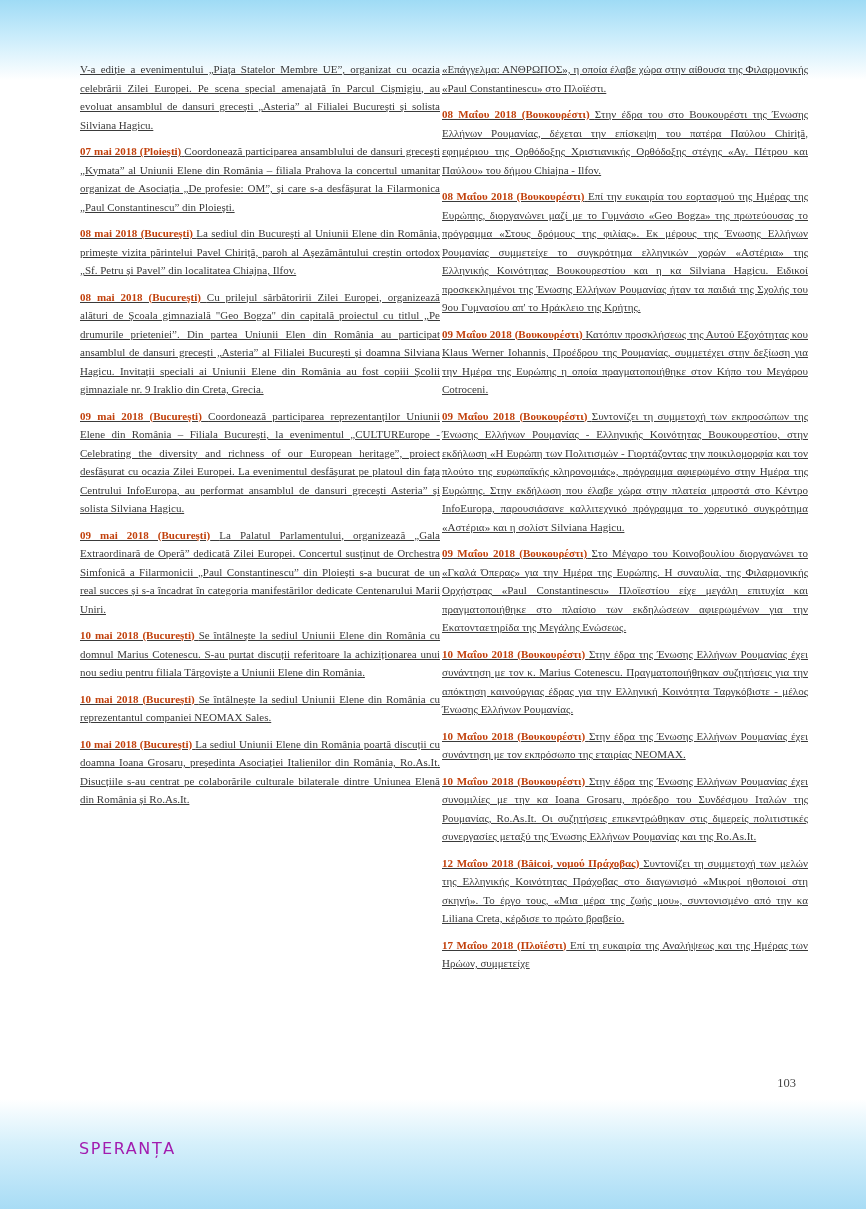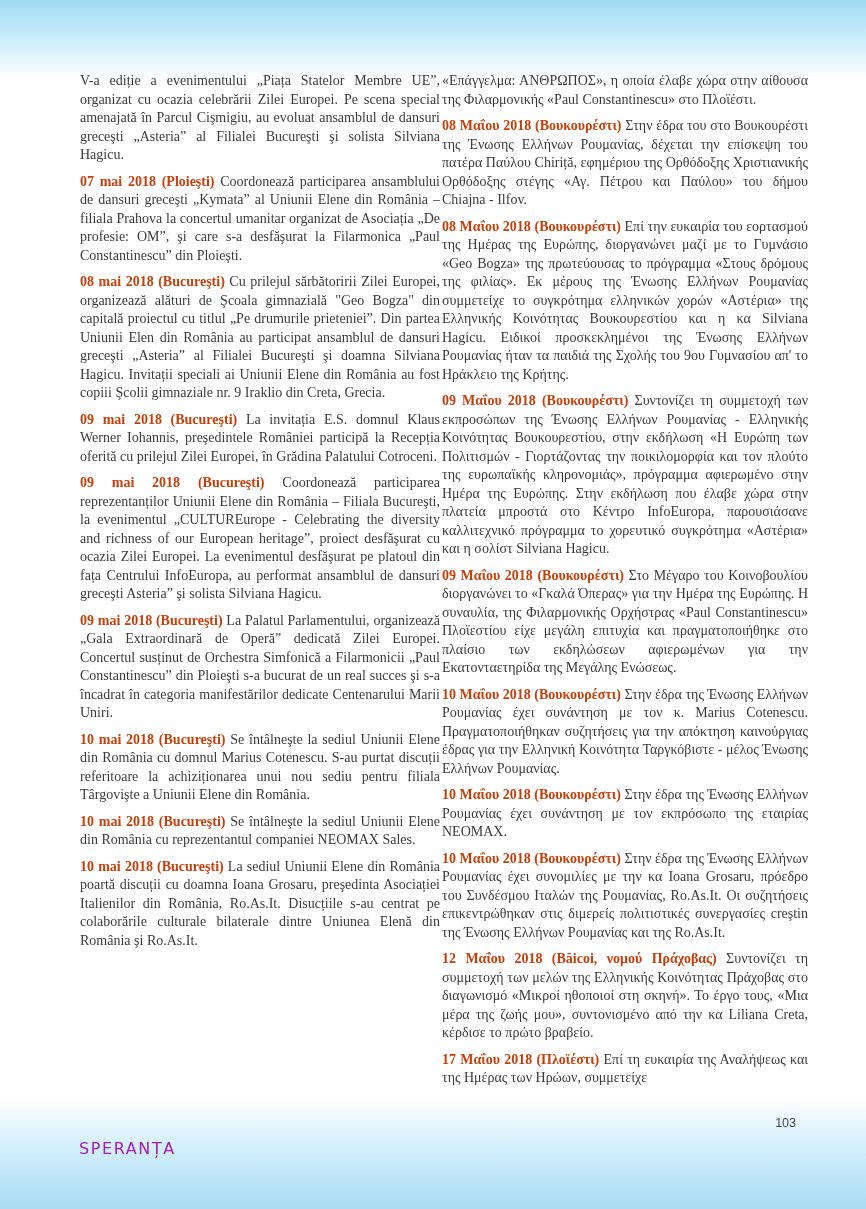--- a/index.html
+++ b/index.html
@@ -15,66 +15,68 @@
     .top-band {
       position: absolute; left: 0; top: 0; width: 866px; height: 80px;
       background: linear-gradient(to bottom, #9fdbf5 0%, #c9ecfb 45%, #ffffff 100%);
     }
     .bottom-band {
       position: absolute; left: 0; bottom: 0; width: 866px; height: 110px;
       background: linear-gradient(to bottom, #ffffff 0%, #d6f0fb 40%, #a8dcf5 100%);
     }
     .column {
       position: absolute;
-      top: 72px;
+      top: 60px;
       width: 360px;
       font-family: "Liberation Serif", "DejaVu Serif", serif;
-      font-size: 14px;
+      font-size: 11px;
       line-height: 18.5px;
       text-align: justify;
+      text-decoration: underline;
     }
     .col-left { left: 80px; }
     .col-right { left: 442px; width: 366px; }
     .entry { margin: 0 0 8px 0; }
     .entry b { font-weight: bold; color: #c2410c; }
     .footer-left {
       position: absolute; left: 79px; top: 1139px;
       font-family: "DejaVu Sans", "Liberation Sans", sans-serif;
       font-size: 16px; letter-spacing: 1.6px; color: #a21caf;
     }
     .footer-right {
-      position: absolute; right: 70px; top: 1116px;
-      font-family: Liberation Sans, sans-serif;
+      position: absolute; right: 70px; top: 1076px;
+      font-family: Liberation Serif, serif;
       font-size: 12.5px; color: #444;
     }
   </style>
 </head>
 <body>
 
 <div class="top-band"></div>
 <div class="bottom-band"></div>
 
 <div class="column col-left" id="col-left">
     <p class="entry"><span>V-a ediție a evenimentului „Piața Statelor Membre UE”, organizat cu ocazia celebrării Zilei Europei. Pe scena special amenajată în Parcul Cişmigiu, au evoluat ansamblul de dansuri greceşti „Asteria” al Filialei Bucureşti şi solista Silviana Hagicu.</span></p>
     <p class="entry"><b>07 mai 2018 (Ploieşti)</b> <span>Coordonează participarea ansamblului de dansuri greceşti „Kymata” al Uniunii Elene din România – filiala Prahova la concertul umanitar organizat de Asociația „De profesie: OM”, şi care s-a desfăşurat la Filarmonica „Paul Constantinescu” din Ploieşti.</span></p>
+    <p class="entry"><b>08 mai 2018 (Bucureşti)</b> <span>La sediul din Bucureşti al Uniunii Elene din România, primeşte vizita părintelui Pavel Chiriță, paroh al Aşezământului creştin ortodox „Sf. Petru şi Pavel” din localitatea Chiajna, Ilfov.</span></p>
     <p class="entry"><b>08 mai 2018 (Bucureşti)</b> <span>Cu prilejul sărbătoririi Zilei Europei, organizează alături de Şcoala gimnazială "Geo Bogza" din capitală proiectul cu titlul „Pe drumurile prieteniei”. Din partea Uniunii Elen din România au participat ansamblul de dansuri greceşti „Asteria” al Filialei Bucureşti şi doamna Silviana Hagicu. Invitații speciali ai Uniunii Elene din România au fost copiii Şcolii gimnaziale nr. 9 Iraklio din Creta, Grecia.</span></p>
-    <p class="entry"><b>09 mai 2018 (Bucureşti)</b> <span>La invitația E.S. domnul Klaus Werner Iohannis, preşedintele României participă la Recepția oferită cu prilejul Zilei Europei, în Grădina Palatului Cotroceni.</span></p>
     <p class="entry"><b>09 mai 2018 (Bucureşti)</b> <span>Coordonează participarea reprezentanților Uniunii Elene din România – Filiala Bucureşti, la evenimentul „CULTUREurope - Celebrating the diversity and richness of our European heritage”, proiect desfăşurat cu ocazia Zilei Europei. La evenimentul desfăşurat pe platoul din fața Centrului InfoEuropa, au performat ansamblul de dansuri greceşti Asteria” şi solista Silviana Hagicu.</span></p>
     <p class="entry"><b>09 mai 2018 (Bucureşti)</b> <span>La Palatul Parlamentului, organizează „Gala Extraordinară de Operă” dedicată Zilei Europei. Concertul susținut de Orchestra Simfonică a Filarmonicii „Paul Constantinescu” din Ploieşti s-a bucurat de un real succes şi s-a încadrat în categoria manifestărilor dedicate Centenarului Marii Uniri.</span></p>
     <p class="entry"><b>10 mai 2018 (Bucureşti)</b> <span>Se întâlneşte la sediul Uniunii Elene din România cu domnul Marius Cotenescu. S-au purtat discuții referitoare la achiziționarea unui nou sediu pentru filiala Târgovişte a Uniunii Elene din România.</span></p>
     <p class="entry"><b>10 mai 2018 (Bucureşti)</b> <span>Se întâlneşte la sediul Uniunii Elene din România cu reprezentantul companiei NEOMAX Sales.</span></p>
     <p class="entry"><b>10 mai 2018 (Bucureşti)</b> <span>La sediul Uniunii Elene din România poartă discuții cu doamna Ioana Grosaru, preşedinta Asociației Italienilor din România, Ro.As.It. Disucțiile s-au centrat pe colaborările culturale bilaterale dintre Uniunea Elenă din România şi Ro.As.It.</span></p>
   </div>
 <div class="column col-right" id="col-right">
     <p class="entry"><span>«Επάγγελμα: ΑΝΘΡΩΠΟΣ», η οποία έλαβε χώρα στην αίθουσα της Φιλαρμονικής «Paul Constantinescu» στο Πλοϊέστι.</span></p>
     <p class="entry"><b>08 Μαΐου 2018 (Βουκουρέστι)</b> <span>Στην έδρα του στο Βουκουρέστι της Ένωσης Ελλήνων Ρουμανίας, δέχεται την επίσκεψη του πατέρα Παύλου Chiriță, εφημέριου της Ορθόδοξης Χριστιανικής Ορθόδοξης στέγης «Αγ. Πέτρου και Παύλου» του δήμου Chiajna - Ilfov.</span></p>
     <p class="entry"><b>08 Μαΐου 2018 (Βουκουρέστι)</b> <span>Επί την ευκαιρία του εορτασμού της Ημέρας της Ευρώπης, διοργανώνει μαζί με το Γυμνάσιο «Geo Bogza» της πρωτεύουσας το πρόγραμμα «Στους δρόμους της φιλίας». Εκ μέρους της Ένωσης Ελλήνων Ρουμανίας συμμετείχε το συγκρότημα ελληνικών χορών «Αστέρια» της Ελληνικής Κοινότητας Βουκουρεστίου και η κα Silviana Hagicu. Ειδικοί προσκεκλημένοι της Ένωσης Ελλήνων Ρουμανίας ήταν τα παιδιά της Σχολής του 9ου Γυμνασίου απ' το Ηράκλειο της Κρήτης.</span></p>
+    <p class="entry"><b>09 Μαΐου 2018 (Βουκουρέστι)</b> <span>Κατόπιν προσκλήσεως της Αυτού Εξοχότητας κου Klaus Werner Iohannis, Προέδρου της Ρουμανίας, συμμετέχει στην δεξίωση για την  Ημέρα της Ευρώπης η οποία πραγματοποιήθηκε στον Κήπο του Μεγάρου Cotroceni.</span></p>
     <p class="entry"><b>09 Μαΐου 2018 (Βουκουρέστι)</b> <span>Συντονίζει τη συμμετοχή των εκπροσώπων της Ένωσης Ελλήνων Ρουμανίας - Ελληνικής Κοινότητας Βουκουρεστίου, στην εκδήλωση «Η Ευρώπη των Πολιτισμών - Γιορτάζοντας την ποικιλομορφία και τον πλούτο της ευρωπαϊκής κληρονομιάς», πρόγραμμα αφιερωμένο στην Ημέρα της Ευρώπης. Στην εκδήλωση που έλαβε χώρα στην πλατεία μπροστά στο Κέντρο InfoEuropa, παρουσιάσανε καλλιτεχνικό πρόγραμμα το χορευτικό συγκρότημα «Αστέρια» και η σολίστ Silviana Hagicu.</span></p>
     <p class="entry"><b>09 Μαΐου 2018 (Βουκουρέστι)</b> <span>Στο Μέγαρο του Κοινοβουλίου διοργανώνει το «Γκαλά Όπερας» για την Ημέρα της Ευρώπης. Η συναυλία, της Φιλαρμονικής Ορχήστρας «Paul Constantinescu» Πλοϊεστίου είχε μεγάλη επιτυχία και πραγματοποιήθηκε στο πλαίσιο των εκδηλώσεων αφιερωμένων για την Εκατονταετηρίδα της Μεγάλης Ενώσεως.</span></p>
     <p class="entry"><b>10 Μαΐου 2018 (Βουκουρέστι)</b> <span>Στην έδρα της Ένωσης Ελλήνων Ρουμανίας έχει συνάντηση με τον κ. Marius Cotenescu. Πραγματοποιήθηκαν συζητήσεις για την απόκτηση καινούργιας έδρας για την Ελληνική Κοινότητα Ταργκόβιστε - μέλος Ένωσης Ελλήνων Ρουμανίας.</span></p>
     <p class="entry"><b>10 Μαΐου 2018 (Βουκουρέστι)</b> <span>Στην έδρα της Ένωσης Ελλήνων Ρουμανίας έχει συνάντηση με τον εκπρόσωπο της εταιρίας NEOMAX.</span></p>
-    <p class="entry"><b>10 Μαΐου 2018 (Βουκουρέστι)</b> <span>Στην έδρα της Ένωσης Ελλήνων Ρουμανίας έχει συνομιλίες με την κα Ioana Grosaru, πρόεδρο του Συνδέσμου Ιταλών της Ρουμανίας, Ro.As.It. Οι συζητήσεις επικεντρώθηκαν στις διμερείς πολιτιστικές συνεργασίες creştin της Ένωσης Ελλήνων Ρουμανίας και της Ro.As.It.</span></p>
+    <p class="entry"><b>10 Μαΐου 2018 (Βουκουρέστι)</b> <span>Στην έδρα της Ένωσης Ελλήνων Ρουμανίας έχει συνομιλίες με την κα Ioana Grosaru, πρόεδρο του Συνδέσμου Ιταλών της Ρουμανίας, Ro.As.It. Οι συζητήσεις επικεντρώθηκαν στις διμερείς πολιτιστικές συνεργασίες μεταξύ της Ένωσης Ελλήνων Ρουμανίας και της Ro.As.It.</span></p>
     <p class="entry"><b>12 Μαΐου 2018 (Băicoi, νομού Πράχοβας)</b> <span>Συντονίζει τη συμμετοχή των μελών της Ελληνικής Κοινότητας Πράχοβας στο διαγωνισμό «Μικροί ηθοποιοί στη σκηνή». Το έργο τους, «Μια μέρα της ζωής μου», συντονισμένο από την κα Liliana Creta, κέρδισε το πρώτο βραβείο.</span></p>
     <p class="entry"><b>17 Μαΐου 2018 (Πλοϊέστι)</b> <span>Επί τη ευκαιρία της Αναλήψεως και της Ημέρας των Ηρώων, συμμετείχε</span></p>
   </div>
 
 <div class="footer-left">SPERANȚA</div>
 <div class="footer-right">103</div>
 
 </body></html>

